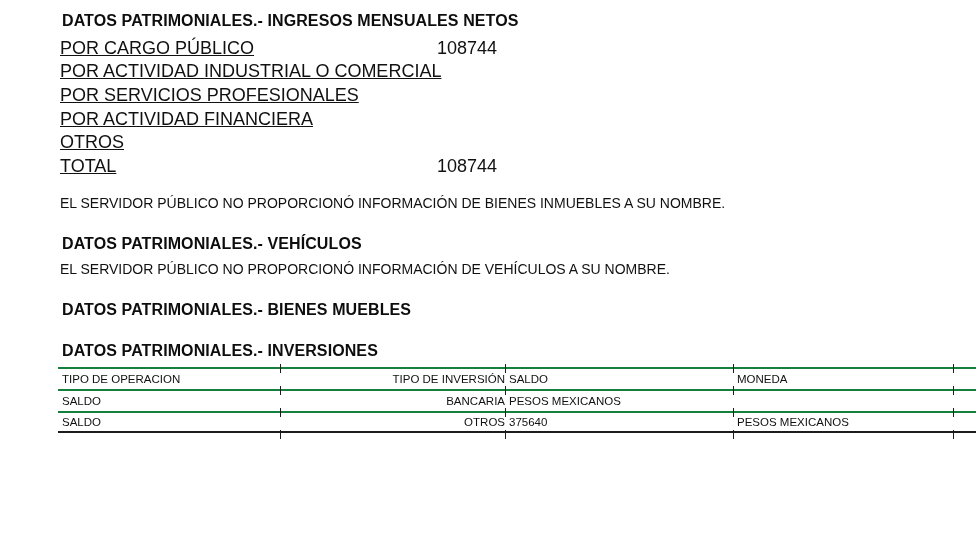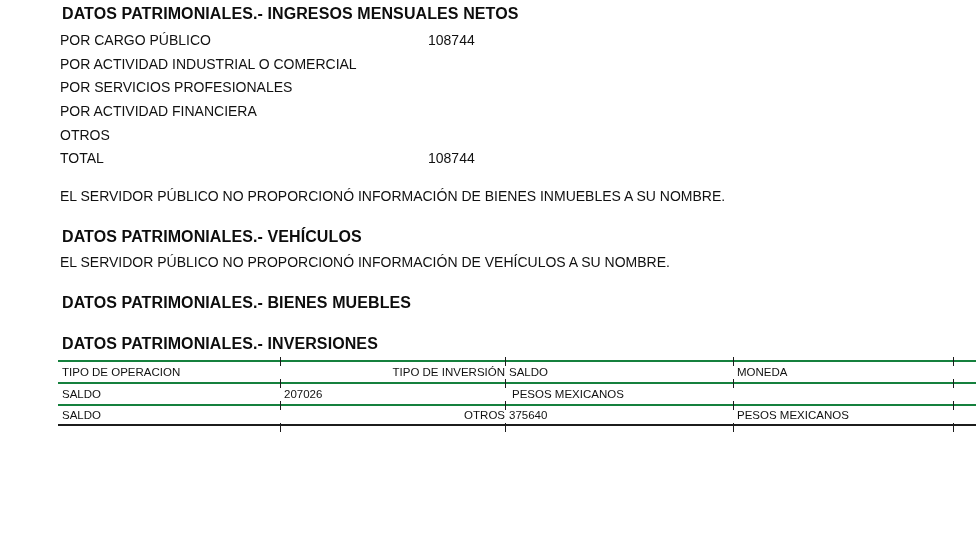--- a/index.html
+++ b/index.html
@@ -3,43 +3,44 @@
 <meta charset="utf-8">
 <style>
   * { margin: 0; padding: 0; box-sizing: border-box; }
   html, body {
     width: 976px; height: 549px;
     background: #ffffff;
     overflow: hidden;
     font-family: "Liberation Sans", "DejaVu Sans", sans-serif;
     color: #111111;
   }
-  .page { padding: 4px 0 0 60px; width: 976px; position: relative; }
+  .page { padding: 11px 0 0 60px; width: 976px; position: relative; }
 
   .section-title {
     font-size: 16px;
     font-weight: bold;
     line-height: 19px;
     color: #0d0d0d;
     letter-spacing: 0.1px;
     text-indent: 2px;
     white-space: nowrap;
   }
 
   
   .income-rows { margin-top: 5px; }
   .income-row {
     height: 23.7px;
     display: flex;
-    align-items: center;
-    font-size: 14px;
+    align-items: flex-end;
+    font-size: 18px;
     position: relative;
     white-space: nowrap;
+    text-decoration: underline;
   }
-  .income-value { position: absolute; left: 368px; }
+  .income-value { position: absolute; left: 377px; }
 
   .notes { margin-top: 2px; }
   .note {
     font-size: 11px;
     font-weight: bold;
     line-height: 20.4px;
     letter-spacing: 0.1px;
     white-space: nowrap;
     color: #0d0d0d;
   }
@@ -141,21 +142,21 @@
     <div class="inv-table" id="inv-table">
       <div class="inv-row">
         <div class="inv-cell c0">TIPO DE OPERACION</div>
         <div class="inv-cell c1">TIPO DE INVERSIÓN</div>
         <div class="inv-cell c2">SALDO</div>
         <div class="inv-cell c3">MONEDA</div>
         <div class="inv-cell c4"></div>
       </div>
       <div class="inv-row">
         <div class="inv-cell c0">SALDO</div>
-        <div class="inv-cell c2">207026</div>
+        <div class="inv-cell c1">BANCARIA</div>
         <div class="inv-cell c3">PESOS MEXICANOS</div>
         <div class="inv-cell c4"></div>
       </div>
       <div class="inv-row last">
         <div class="inv-cell c0">SALDO</div>
         <div class="inv-cell c1">OTROS</div>
         <div class="inv-cell c2">375640</div>
         <div class="inv-cell c3">PESOS MEXICANOS</div>
         <div class="inv-cell c4"></div>
       </div>

